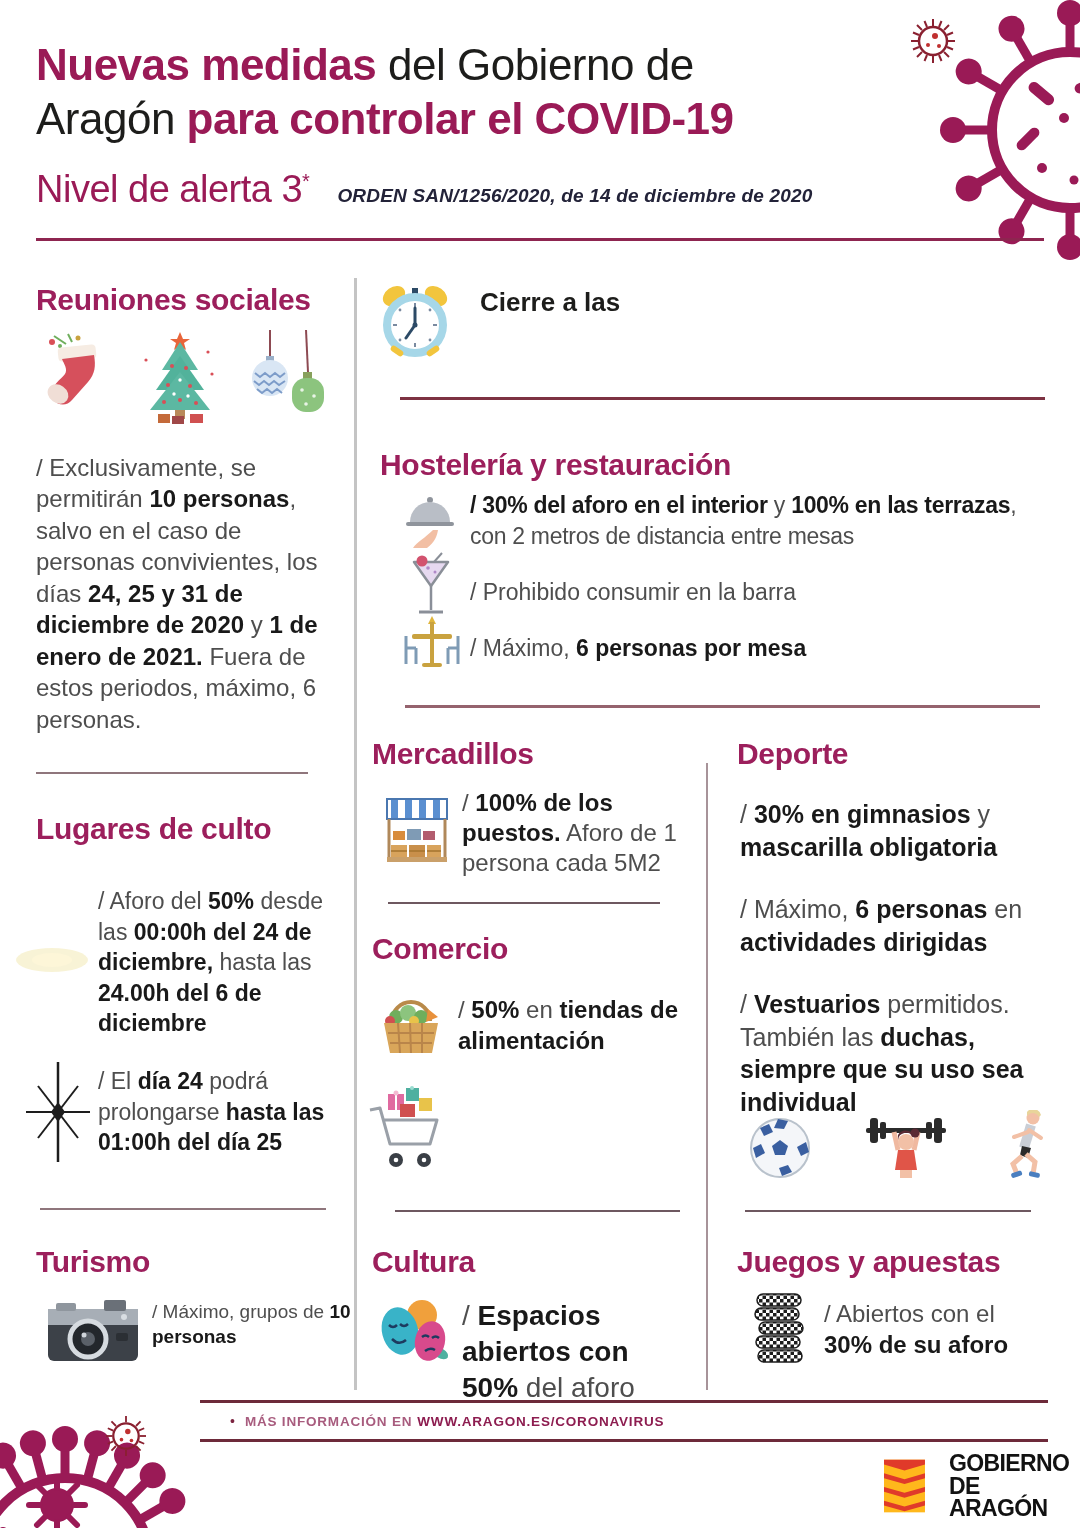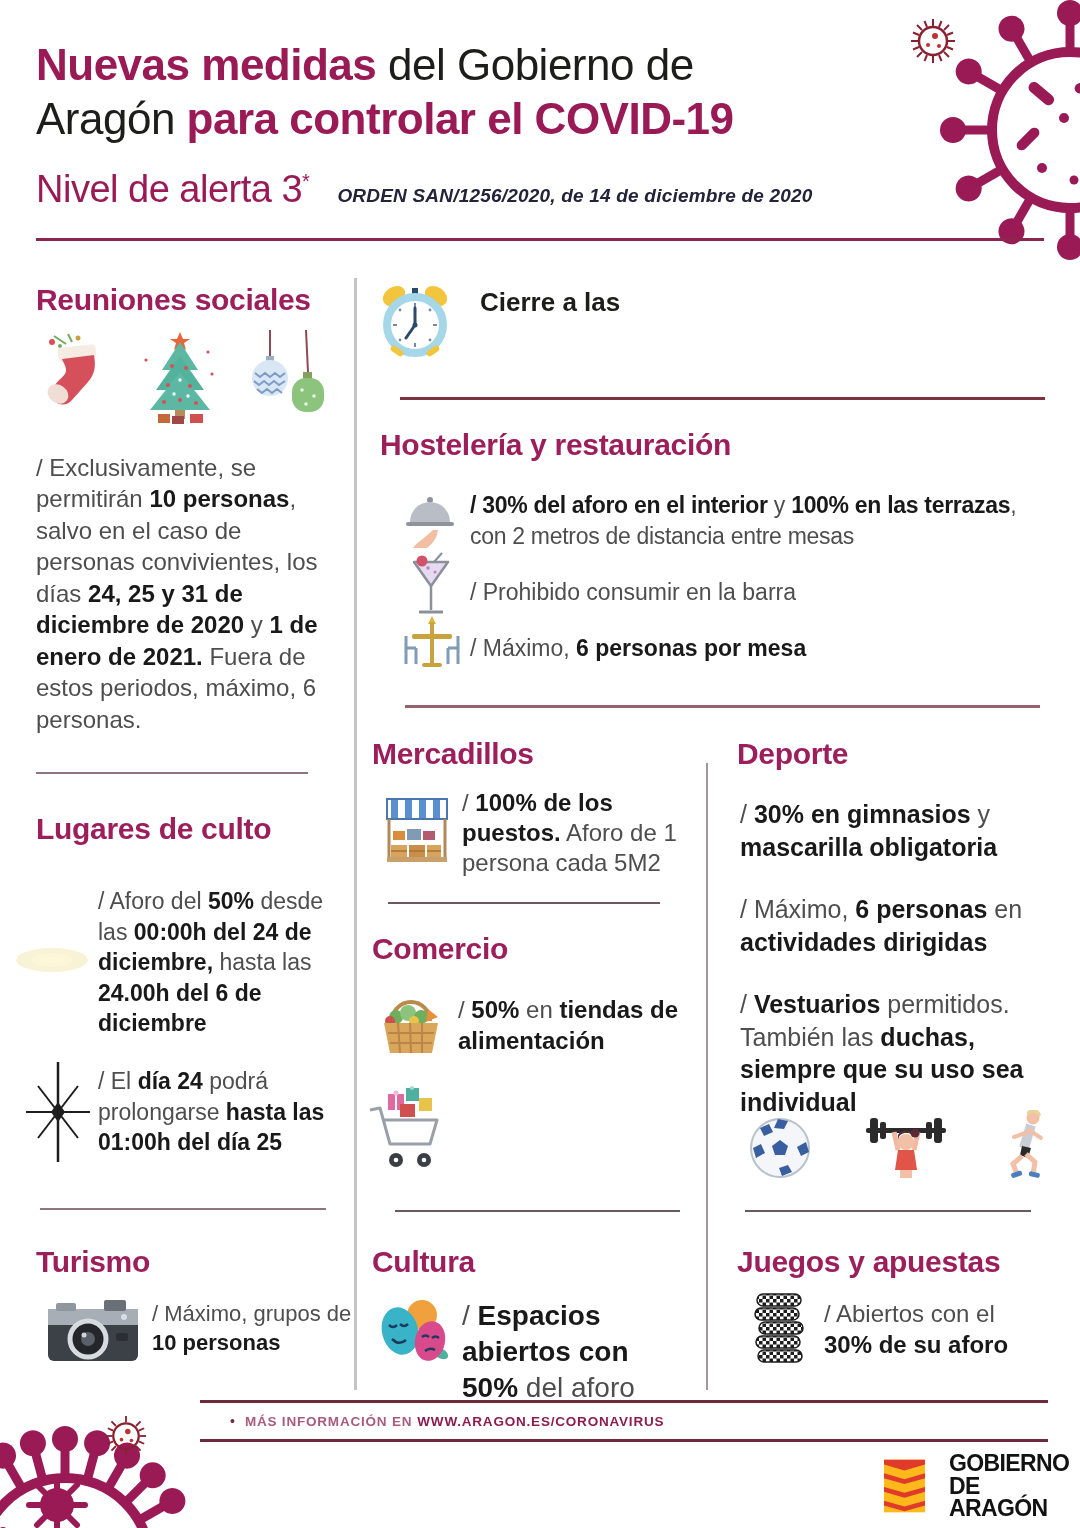--- a/index.html
+++ b/index.html
@@ -257,21 +257,21 @@
     <rect x="2" y="14" width="90" height="52" rx="6" fill="#3c4148"></rect>
     <rect x="2" y="14" width="90" height="16" fill="#a7aeb6"></rect>
     <rect x="58" y="5" width="22" height="11" rx="2" fill="#6a7078"></rect>
     <rect x="10" y="8" width="20" height="8" rx="2" fill="#8f969e"></rect>
     <circle cx="42" cy="44" r="18" fill="#23272c" stroke="#d6dbe0" stroke-width="5"></circle>
     <circle cx="42" cy="44" r="7" fill="#5a6068"></circle>
     <circle cx="38" cy="40" r="2.5" fill="#cfd4da"></circle>
     <circle cx="78" cy="22" r="3" fill="#d8dde2"></circle>
     <rect x="70" y="38" width="12" height="8" rx="2" fill="#2b2f34"></rect>
   </svg>
-  <div class="abs rich" style="left:152px;top:1300px;width:200px;font-size:22px;line-height:1.3;"><span>/ Máximo, grupos de </span><b>10 personas</b></div>
+  <div class="abs rich" style="left:152px;top:1300px;width:200px;font-size:19px;line-height:1.3;"><span>/ Máximo, grupos de </span><b>10 personas</b></div>
 
   <svg class="abs" style="left:378px;top:280px;" width="74" height="82" viewBox="0 0 74 82">
     <ellipse cx="16" cy="16" rx="12" ry="9" fill="#f2c53d" transform="rotate(-35 16 16)"></ellipse>
     <ellipse cx="58" cy="16" rx="12" ry="9" fill="#f2c53d" transform="rotate(35 58 16)"></ellipse>
     <rect x="34" y="8" width="6" height="8" fill="#2c4a66"></rect>
     <circle cx="37" cy="45" r="28" fill="#ffffff" stroke="#a6d7e8" stroke-width="8"></circle>
     <g stroke="#7a8aa0" stroke-width="2">
       <line x1="37" y1="23" x2="37" y2="27"></line>
         <line x1="37" y1="63" x2="37" y2="67"></line>
       <line x1="15" y1="45" x2="19" y2="45"></line>
@@ -285,21 +285,21 @@
     </g>
     <line x1="37" y1="45" x2="37" y2="28" stroke="#2c4a66" stroke-width="3" stroke-linecap="round"></line>
     <line x1="37" y1="45" x2="28" y2="58" stroke="#2c4a66" stroke-width="3" stroke-linecap="round"></line>
     <circle cx="37" cy="45" r="2.5" fill="#2c4a66"></circle>
     <rect x="12" y="68" width="14" height="6" rx="3" fill="#f2c53d" transform="rotate(35 19 71)"></rect>
     <rect x="48" y="68" width="14" height="6" rx="3" fill="#f2c53d" transform="rotate(-35 55 71)"></rect>
   </svg>
   <div class="abs cierre-line1" style="left:480px;top:287px;">Cierre a las</div>
   <div class="abs" style="left:400px;top:397px;width:645px;height:2.5px;background:#7d3242;"></div>
 
-  <div class="abs sec-title" style="left:380px;top:428px;">Hostelería y restauración</div>
+  <div class="abs sec-title" style="left:380px;top:448px;">Hostelería y restauración</div>
 
   <svg class="abs" style="left:405px;top:492px;" width="50" height="66" viewBox="0 0 50 66">
     <circle cx="25" cy="8" r="3" fill="#8f949c"></circle>
     <path d="M5 30 A20 20 0 0 1 45 30 Z" fill="#b9bec6"></path>
     <rect x="1" y="30" width="48" height="4" rx="2" fill="#8f949c"></rect>
     <path d="M28 38 C20 46 12 50 8 56 L22 56 C30 50 32 44 33 38 Z" fill="#f2bfa4"></path>
   </svg>
   <div class="abs rich" style="left:470px;top:490px;width:585px;font-size:23px;line-height:1.33;letter-spacing:-0.3px;"><b>/ 30% del aforo en el interior</b><span> y </span><b>100% en las terrazas</b><span>, con 2 metros de distancia entre mesas</span></div>
 
   <svg class="abs" style="left:408px;top:552px;" width="46" height="76" viewBox="0 0 46 76">

